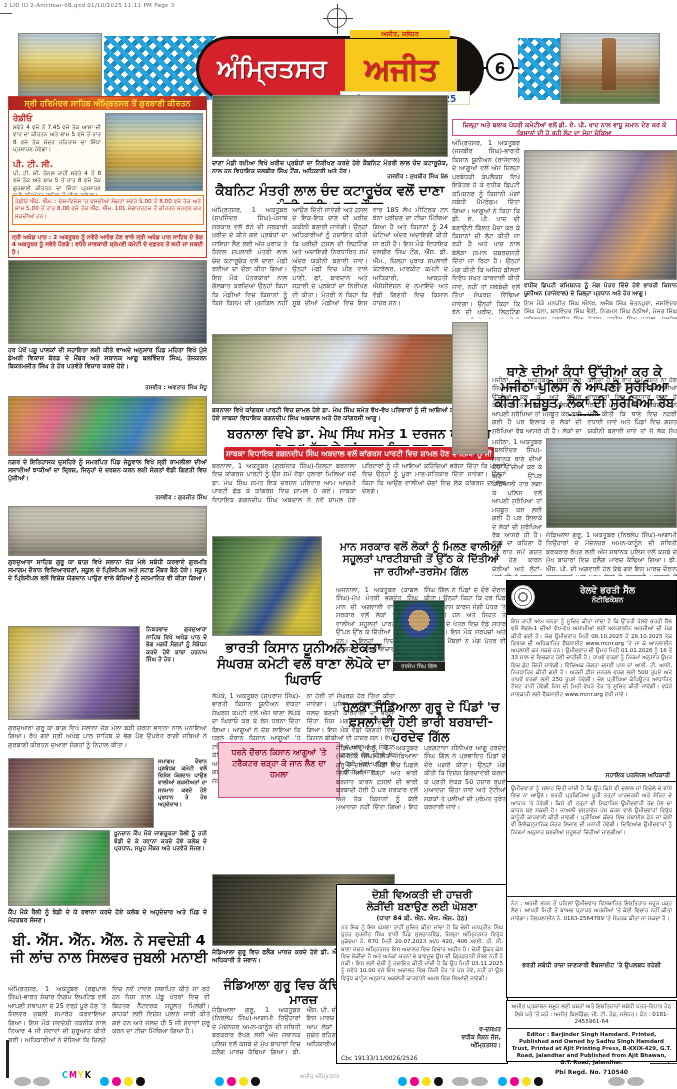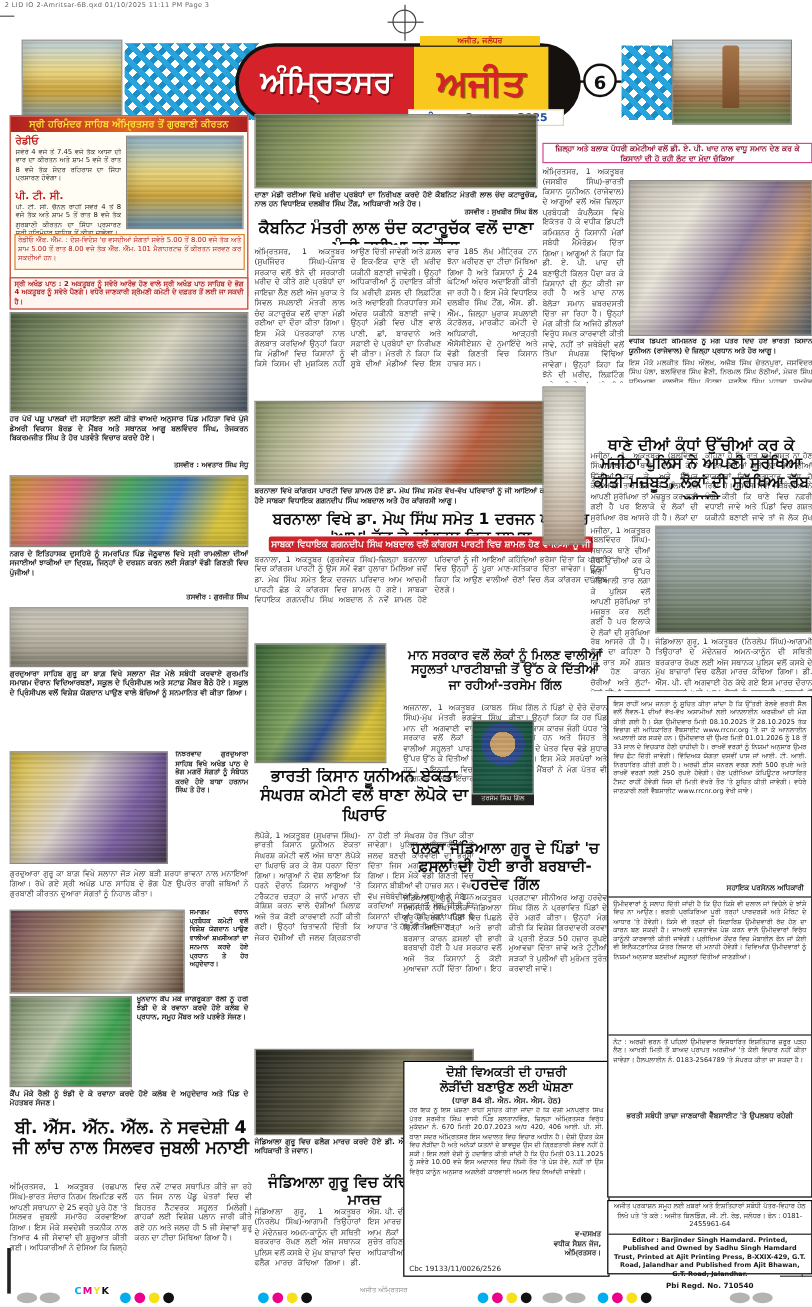--- a/index.html
+++ b/index.html
@@ -142,20 +142,21 @@
   <div class="ab ph" style="left:212px;top:334px;width:252px;height:70px;background:linear-gradient(120deg,#8f9a6b,#d8d0b8 30%,#e0e8f0 50%,#b95f3f 70%,#6b7a4f);"></div>
   <div class="ab cap" style="left:212px;top:406px;width:252px;height:18px;">ਬਰਨਾਲਾ ਵਿਖੇ ਕਾਂਗਰਸ ਪਾਰਟੀ ਵਿਚ ਸ਼ਾਮਲ ਹੋਏ ਡਾ. ਮੇਘ ਸਿੰਘ ਸਮੇਤ ਵੱਖ-ਵੱਖ ਪਰਿਵਾਰਾਂ ਨੂੰ ਜੀ ਆਇਆਂ ਕਹਿੰਦੇ ਹੋਏ ਸਾਬਕਾ ਵਿਧਾਇਕ ਗਗਨਦੀਪ ਸਿੰਘ ਅਬਦਾਲ ਅਤੇ ਹੋਰ ਕਾਂਗਰਸੀ ਆਗੂ।</div>
   <div class="ab hl" style="left:212px;top:426px;width:294px;height:20px;font-size:13px;">ਬਰਨਾਲਾ ਵਿਖੇ ਡਾ. ਮੇਘ ਸਿੰਘ ਸਮੇਤ 1 ਦਰਜਨ ਪਰਿਵਾਰ 'ਆਪ' ਛੱਡ ਕੇ ਕਾਂਗਰਸ ਵਿਚ ਸ਼ਾਮਲ</div>
   <div class="ab redbar" style="left:224px;top:447px;width:270px;height:13px;font-size:7.5px;line-height:13px;">ਸਾਬਕਾ ਵਿਧਾਇਕ ਗਗਨਦੀਪ ਸਿੰਘ ਅਬਦਾਲ ਵਲੋਂ ਕਾਂਗਰਸ ਪਾਰਟੀ ਵਿਚ ਸ਼ਾਮਲ ਹੋਣ ਵਾਲਿਆਂ ਨੂੰ ਜੀ ਆਇਆਂ</div>
   <div class="ab bt cols2" style="left:212px;top:462px;width:294px;height:70px;">ਬਰਨਾਲਾ, 1 ਅਕਤੂਬਰ (ਗੁਰਸੇਵਕ ਸਿੰਘ)-ਜ਼ਿਲ੍ਹਾ ਬਰਨਾਲਾ ਵਿਚ ਕਾਂਗਰਸ ਪਾਰਟੀ ਨੂੰ ਉਸ ਸਮੇਂ ਵੱਡਾ ਹੁਲਾਰਾ ਮਿਲਿਆ ਜਦੋਂ ਡਾ. ਮੇਘ ਸਿੰਘ ਸਮੇਤ ਇਕ ਦਰਜਨ ਪਰਿਵਾਰ ਆਮ ਆਦਮੀ ਪਾਰਟੀ ਛੱਡ ਕੇ ਕਾਂਗਰਸ ਵਿਚ ਸ਼ਾਮਲ ਹੋ ਗਏ। ਸਾਬਕਾ ਵਿਧਾਇਕ ਗਗਨਦੀਪ ਸਿੰਘ ਅਬਦਾਲ ਨੇ ਨਵੇਂ ਸ਼ਾਮਲ ਹੋਏ ਪਰਿਵਾਰਾਂ ਨੂੰ ਜੀ ਆਇਆਂ ਕਹਿੰਦਿਆਂ ਭਰੋਸਾ ਦਿੱਤਾ ਕਿ ਪਾਰਟੀ ਵਿਚ ਉਨ੍ਹਾਂ ਨੂੰ ਪੂਰਾ ਮਾਣ-ਸਤਿਕਾਰ ਦਿੱਤਾ ਜਾਵੇਗਾ। ਉਨ੍ਹਾਂ ਕਿਹਾ ਕਿ ਆਉਣ ਵਾਲੀਆਂ ਚੋਣਾਂ ਵਿਚ ਲੋਕ ਕਾਂਗਰਸ ਦਾ ਸਾਥ ਦੇਣਗੇ।</div>
 
   <div class="ab ph" style="left:212px;top:536px;width:110px;height:100px;background:linear-gradient(120deg,#3f6b3a,#7da05f 40%,#2f4f8f 60%,#d8c23a 80%);"></div>
 
   <div class="ab hl" style="left:212px;top:640px;width:183px;height:48px;font-size:13.5px;">ਭਾਰਤੀ ਕਿਸਾਨ ਯੂਨੀਅਨ ਏਕਤਾ ਸੰਘਰਸ਼ ਕਮੇਟੀ ਵਲੋਂ ਥਾਣਾ ਲੋਪੋਕੇ ਦਾ ਘਿਰਾਓ</div>
   <div class="ab bt cols2" style="left:212px;top:692px;width:183px;height:180px;">ਲੋਪੋਕੇ, 1 ਅਕਤੂਬਰ (ਸੁਖਰਾਜ ਸਿੰਘ)-ਭਾਰਤੀ ਕਿਸਾਨ ਯੂਨੀਅਨ ਏਕਤਾ ਸੰਘਰਸ਼ ਕਮੇਟੀ ਵਲੋਂ ਅੱਜ ਥਾਣਾ ਲੋਪੋਕੇ ਦਾ ਘਿਰਾਓ ਕਰ ਕੇ ਰੋਸ ਧਰਨਾ ਦਿੱਤਾ ਗਿਆ। ਆਗੂਆਂ ਨੇ ਦੋਸ਼ ਲਾਇਆ ਕਿ ਧਰਨੇ ਦੌਰਾਨ ਕਿਸਾਨ ਆਗੂਆਂ 'ਤੇ ਟਰੈਕਟਰ ਚੜ੍ਹਾ ਕੇ ਜਾਨੋਂ ਮਾਰਨ ਦੀ ਕੋਸ਼ਿਸ਼ ਕਰਨ ਵਾਲੇ ਦੋਸ਼ੀਆਂ ਖ਼ਿਲਾਫ਼ ਅਜੇ ਤੱਕ ਕੋਈ ਕਾਰਵਾਈ ਨਹੀਂ ਕੀਤੀ ਗਈ। ਉਨ੍ਹਾਂ ਚਿਤਾਵਨੀ ਦਿੱਤੀ ਕਿ ਜੇਕਰ ਦੋਸ਼ੀਆਂ ਦੀ ਜਲਦ ਗ੍ਰਿਫ਼ਤਾਰੀ ਨਾ ਹੋਈ ਤਾਂ ਸੰਘਰਸ਼ ਹੋਰ ਤਿੱਖਾ ਕੀਤਾ ਜਾਵੇਗਾ। ਪੁਲਿਸ ਅਧਿਕਾਰੀਆਂ ਨੇ ਜਲਦ ਬਣਦੀ ਕਾਰਵਾਈ ਦਾ ਭਰੋਸਾ ਦਿੱਤਾ ਜਿਸ ਮਗਰੋਂ ਧਰਨਾ ਚੁੱਕਿਆ ਗਿਆ। ਇਸ ਮੌਕੇ ਵੱਡੀ ਗਿਣਤੀ ਵਿਚ ਕਿਸਾਨ ਬੀਬੀਆਂ ਵੀ ਹਾਜ਼ਰ ਸਨ। ਵੱਖ-ਵੱਖ ਜਥੇਬੰਦੀਆਂ ਦੇ ਆਗੂਆਂ ਨੇ ਸੰਬੋਧਨ ਕਰਦਿਆਂ ਸਰਕਾਰ ਤੋਂ ਮੰਗ ਕੀਤੀ ਕਿ ਕਿਸਾਨਾਂ ਦੀਆਂ ਹੱਕੀ ਮੰਗਾਂ ਪਹਿਲ ਦੇ ਆਧਾਰ 'ਤੇ ਹੱਲ ਕੀਤੀਆਂ ਜਾਣ।</div>
+  <div class="ab pinkbox" style="left:218px;top:742px;width:122px;height:56px;font-size:8px;line-height:1.4;padding:4px 3px;">ਧਰਨੇ ਦੌਰਾਨ ਕਿਸਾਨ ਆਗੂਆਂ 'ਤੇ ਟਰੈਕਟਰ ਚੜ੍ਹਾ ਕੇ ਜਾਨ ਲੈਣ ਦਾ ਹਮਲਾ</div>
 
   <div class="ab ph" style="left:212px;top:874px;width:183px;height:72px;background:linear-gradient(120deg,#2c2c24,#55523e 40%,#8a8468 60%,#3a382c);"></div>
   <div class="ab cap" style="left:212px;top:948px;width:183px;height:20px;">ਜੰਡਿਆਲਾ ਗੁਰੂ ਵਿਚ ਫਲੈਗ ਮਾਰਚ ਕਰਦੇ ਹੋਏ ਡੀ. ਐੱਸ. ਪੀ. ਸਮੇਤ ਪੁਲਿਸ ਦੇ ਅਧਿਕਾਰੀ ਤੇ ਜਵਾਨ।</div>
   <div class="ab cr" style="left:212px;top:968px;width:183px;height:8px;">ਤਸਵੀਰ : ਸੁਖਜਿੰਦਰ ਸਿੰਘ</div>
   <div class="ab hl" style="left:212px;top:978px;width:183px;height:26px;font-size:12.5px;">ਜੰਡਿਆਲਾ ਗੁਰੂ ਵਿਚ ਕੱਢਿਆ ਫਲੈਗ ਮਾਰਚ</div>
   <div class="ab bt cols2" style="left:212px;top:1006px;width:183px;height:57px;">ਜੰਡਿਆਲਾ ਗੁਰੂ, 1 ਅਕਤੂਬਰ (ਨਿਰਲੇਪ ਸਿੰਘ)-ਆਗਾਮੀ ਤਿਉਹਾਰਾਂ ਦੇ ਮੱਦੇਨਜ਼ਰ ਅਮਨ-ਕਾਨੂੰਨ ਦੀ ਸਥਿਤੀ ਬਰਕਰਾਰ ਰੱਖਣ ਲਈ ਅੱਜ ਸਥਾਨਕ ਪੁਲਿਸ ਵਲੋਂ ਕਸਬੇ ਦੇ ਮੁੱਖ ਬਾਜ਼ਾਰਾਂ ਵਿਚ ਫਲੈਗ ਮਾਰਚ ਕੱਢਿਆ ਗਿਆ। ਡੀ. ਐੱਸ. ਪੀ. ਦੀ ਅਗਵਾਈ ਹੇਠ ਕੱਢੇ ਗਏ ਇਸ ਮਾਰਚ ਦੌਰਾਨ ਦੁਕਾਨਦਾਰਾਂ ਅਤੇ ਆਮ ਲੋਕਾਂ ਨੂੰ ਸ਼ਰਾਰਤੀ ਅਨਸਰਾਂ ਤੋਂ ਸੁਚੇਤ ਰਹਿਣ ਦੀ ਅਪੀਲ ਕੀਤੀ ਗਈ। ਅਧਿਕਾਰੀਆਂ ਨੇ ਕਿਹਾ ਕਿ ਕਿਸੇ ਨੂੰ ਵੀ ਮਾਹੌਲ ਖ਼ਰਾਬ ਨਹੀਂ ਕਰਨ ਦਿੱਤਾ ਜਾਵੇਗਾ।</div>
 
   <div class="ab hl" style="left:336px;top:540px;width:170px;height:44px;font-size:10.5px;">ਮਾਨ ਸਰਕਾਰ ਵਲੋਂ ਲੋਕਾਂ ਨੂੰ ਮਿਲਣ ਵਾਲੀਆਂ ਸਹੂਲਤਾਂ ਪਾਰਟੀਬਾਜ਼ੀ ਤੋਂ ਉੱਠ ਕੇ ਦਿੱਤੀਆਂ ਜਾ ਰਹੀਆਂ-ਤਰਸੇਮ ਗਿੱਲ</div>
   <div class="ab bt cols2" style="left:336px;top:586px;width:170px;height:112px;">ਅਜਨਾਲਾ, 1 ਅਕਤੂਬਰ (ਕਾਬਲ ਸਿੰਘ)-ਮੁੱਖ ਮੰਤਰੀ ਭਗਵੰਤ ਸਿੰਘ ਮਾਨ ਦੀ ਅਗਵਾਈ ਵਾਲੀ ਪੰਜਾਬ ਸਰਕਾਰ ਵਲੋਂ ਲੋਕਾਂ ਨੂੰ ਮਿਲਣ ਵਾਲੀਆਂ ਸਹੂਲਤਾਂ ਪਾਰਟੀਬਾਜ਼ੀ ਤੋਂ ਉੱਪਰ ਉੱਠ ਕੇ ਦਿੱਤੀਆਂ ਜਾ ਰਹੀਆਂ ਹਨ। ਇਨ੍ਹਾਂ ਵਿਚਾਰਾਂ ਦਾ ਪ੍ਰਗਟਾਵਾ ਹਲਕਾ ਇੰਚਾਰਜ ਤਰਸੇਮ ਸਿੰਘ ਗਿੱਲ ਨੇ ਪਿੰਡਾਂ ਦੇ ਦੌਰੇ ਦੌਰਾਨ ਕੀਤਾ। ਉਨ੍ਹਾਂ ਕਿਹਾ ਕਿ ਹਰ ਪਿੰਡ ਵਿਚ ਵਿਕਾਸ ਕਾਰਜ ਜੰਗੀ ਪੱਧਰ 'ਤੇ ਚੱਲ ਰਹੇ ਹਨ ਅਤੇ ਸਿਹਤ ਤੇ ਸਿੱਖਿਆ ਦੇ ਖੇਤਰ ਵਿਚ ਵੱਡੇ ਸੁਧਾਰ ਹੋਏ ਹਨ। ਇਸ ਮੌਕੇ ਸਰਪੰਚਾਂ ਅਤੇ ਪੰਚਾਇਤ ਮੈਂਬਰਾਂ ਨੇ ਮੰਗ ਪੱਤਰ ਵੀ ਸੌਂਪੇ।</div>
   <div class="ab ph" style="left:393px;top:600px;width:52px;height:62px;background:radial-gradient(circle at 50% 32%,#c9a06b 0 22%,#2b4a8a 22% 38%,#1d5a46 38% 100%);"></div>
@@ -184,20 +185,25 @@
   <div class="ab bt" style="left:524px;top:299px;width:153px;height:20px;font-size:6px;">ਇਸ ਮੌਕੇ ਮਲਕੀਤ ਸਿੰਘ ਔਲਖ, ਅਜੈਬ ਸਿੰਘ ਚੇਤਨਪੁਰਾ, ਜਸਵਿੰਦਰ ਸਿੰਘ ਪੱਲਾ, ਬਲਵਿੰਦਰ ਸਿੰਘ ਭੈਣੀ, ਨਿਰਮਲ ਸਿੰਘ ਠੱਠੀਆਂ, ਮੇਜਰ ਸਿੰਘ ਸਠਿਆਲਾ, ਦਲਬੀਰ ਸਿੰਘ ਕੋਟਲਾ, ਜਰਨੈਲ ਸਿੰਘ ਮੁਹਾਵਾ, ਸੁਖਦੇਵ ਸਿੰਘ, ਕੁਲਵਿੰਦਰ ਸਿੰਘ ਅਤੇ ਰੂਪ ਸਿੰਘ ਸਮੇਤ ਵੱਡੀ ਗਿਣਤੀ ਵਿਚ ਕਿਸਾਨ ਹਾਜ਼ਰ ਸਨ।</div>
 
   <div class="ab ph" style="left:452px;top:322px;width:36px;height:132px;background:linear-gradient(180deg,#d8d4c8,#f0ece0 40%,#b9a48f);"></div>
   <div class="ab hl" style="left:492px;top:324px;width:185px;height:52px;font-size:13px;margin-top:40px;">ਥਾਣੇ ਦੀਆਂ ਕੰਧਾਂ ਉੱਚੀਆਂ ਕਰ ਕੇ ਮਜੀਠਾ ਪੁਲਿਸ ਨੇ ਆਪਣੀ ਸੁਰੱਖਿਆ ਕੀਤੀ ਮਜ਼ਬੂਤ, ਲੋਕਾਂ ਦੀ ਸੁਰੱਖਿਆ ਰੱਬ ਆਸਰੇ</div>
   <div class="ab bt cols2" style="left:492px;top:376px;width:185px;height:60px;">ਮਜੀਠਾ, 1 ਅਕਤੂਬਰ (ਬਲਵਿੰਦਰ ਸਿੰਘ)-ਸਥਾਨਕ ਥਾਣੇ ਦੀਆਂ ਕੰਧਾਂ ਉੱਚੀਆਂ ਕਰ ਕੇ ਅਤੇ ਉੱਪਰ ਕੰਡਿਆਲੀ ਤਾਰ ਲਗਾ ਕੇ ਪੁਲਿਸ ਵਲੋਂ ਆਪਣੀ ਸੁਰੱਖਿਆ ਤਾਂ ਮਜ਼ਬੂਤ ਕਰ ਲਈ ਗਈ ਹੈ ਪਰ ਇਲਾਕੇ ਦੇ ਲੋਕਾਂ ਦੀ ਸੁਰੱਖਿਆ ਰੱਬ ਆਸਰੇ ਹੀ ਹੈ। ਲੋਕਾਂ ਦਾ ਕਹਿਣਾ ਹੈ ਕਿ ਰਾਤ ਸਮੇਂ ਗਸ਼ਤ ਨਾ ਹੋਣ ਕਾਰਨ ਚੋਰੀਆਂ ਅਤੇ ਲੁੱਟਾਂ-ਖੋਹਾਂ ਦੀਆਂ ਵਾਰਦਾਤਾਂ ਵਿਚ ਲਗਾਤਾਰ ਵਾਧਾ ਹੋ ਰਿਹਾ ਹੈ। ਸਮਾਜ ਸੇਵੀ ਜਥੇਬੰਦੀਆਂ ਨੇ ਮੰਗ ਕੀਤੀ ਕਿ ਥਾਣੇ ਵਿਚ ਨਫ਼ਰੀ ਵਧਾਈ ਜਾਵੇ ਅਤੇ ਪਿੰਡਾਂ ਵਿਚ ਗਸ਼ਤ ਯਕੀਨੀ ਬਣਾਈ ਜਾਵੇ ਤਾਂ ਜੋ ਲੋਕ ਸੁੱਖ ਦਾ ਸਾਹ ਲੈ ਸਕਣ। ਨਸ਼ਿਆਂ ਦੇ ਵਪਾਰ ਨੇ ਨੌਜਵਾਨੀ ਨੂੰ ਲਪੇਟ ਵਿਚ ਲੈ ਲਿਆ ਹੈ ਪਰ ਕੋਈ ਠੋਸ ਕਾਰਵਾਈ ਨਹੀਂ ਹੋ ਰਹੀ।</div>
   <div class="ab bt" style="left:492px;top:438px;width:50px;height:138px;">ਮਜੀਠਾ, 1 ਅਕਤੂਬਰ (ਬਲਵਿੰਦਰ ਸਿੰਘ)-ਸਥਾਨਕ ਥਾਣੇ ਦੀਆਂ ਕੰਧਾਂ ਉੱਚੀਆਂ ਕਰ ਕੇ ਅਤੇ ਉੱਪਰ ਕੰਡਿਆਲੀ ਤਾਰ ਲਗਾ ਕੇ ਪੁਲਿਸ ਵਲੋਂ ਆਪਣੀ ਸੁਰੱਖਿਆ ਤਾਂ ਮਜ਼ਬੂਤ ਕਰ ਲਈ ਗਈ ਹੈ ਪਰ ਇਲਾਕੇ ਦੇ ਲੋਕਾਂ ਦੀ ਸੁਰੱਖਿਆ ਰੱਬ ਆਸਰੇ ਹੀ ਹੈ। ਲੋਕਾਂ ਦਾ ਕਹਿਣਾ ਹੈ ਕਿ ਰਾਤ ਸਮੇਂ ਗਸ਼ਤ ਨਾ ਹੋਣ ਕਾਰਨ ਚੋਰੀਆਂ ਅਤੇ ਲੁੱਟਾਂ-ਖੋਹਾਂ ਦੀਆਂ ਵਾਰਦਾਤਾਂ ਵਿਚ ਲਗਾਤਾਰ ਵਾਧਾ ਹੋ ਰਿਹਾ ਹੈ। ਸਮਾਜ ਸੇਵੀ ਜਥੇਬੰਦੀਆਂ ਨੇ ਮੰਗ ਕੀਤੀ ਕਿ ਥਾਣੇ ਵਿਚ ਨਫ਼ਰੀ ਵਧਾਈ ਜਾਵੇ ਅਤੇ ਪਿੰਡਾਂ ਵਿਚ ਗਸ਼ਤ ਯਕੀਨੀ ਬਣਾਈ ਜਾਵੇ ਤਾਂ ਜੋ ਲੋਕ ਸੁੱਖ ਦਾ ਸਾਹ ਲੈ ਸਕਣ। ਨਸ਼ਿਆਂ ਦੇ ਵਪਾਰ ਨੇ ਨੌਜਵਾਨੀ ਨੂੰ ਲਪੇਟ ਵਿਚ ਲੈ ਲਿਆ ਹੈ ਪਰ ਕੋਈ ਠੋਸ ਕਾਰਵਾਈ ਨਹੀਂ ਹੋ ਰਹੀ।</div>
   <div class="ab ph" style="left:546px;top:438px;width:131px;height:90px;background:linear-gradient(180deg,#b9c4c9,#8f9a92 50%,#5d6b52);"></div>
   <div class="ab bt" style="left:546px;top:531px;width:131px;height:45px;">ਜੰਡਿਆਲਾ ਗੁਰੂ, 1 ਅਕਤੂਬਰ (ਨਿਰਲੇਪ ਸਿੰਘ)-ਆਗਾਮੀ ਤਿਉਹਾਰਾਂ ਦੇ ਮੱਦੇਨਜ਼ਰ ਅਮਨ-ਕਾਨੂੰਨ ਦੀ ਸਥਿਤੀ ਬਰਕਰਾਰ ਰੱਖਣ ਲਈ ਅੱਜ ਸਥਾਨਕ ਪੁਲਿਸ ਵਲੋਂ ਕਸਬੇ ਦੇ ਮੁੱਖ ਬਾਜ਼ਾਰਾਂ ਵਿਚ ਫਲੈਗ ਮਾਰਚ ਕੱਢਿਆ ਗਿਆ। ਡੀ. ਐੱਸ. ਪੀ. ਦੀ ਅਗਵਾਈ ਹੇਠ ਕੱਢੇ ਗਏ ਇਸ ਮਾਰਚ ਦੌਰਾਨ ਦੁਕਾਨਦਾਰਾਂ ਅਤੇ ਆਮ ਲੋਕਾਂ ਨੂੰ ਸ਼ਰਾਰਤੀ ਅਨਸਰਾਂ ਤੋਂ ਸੁਚੇਤ ਰਹਿਣ ਦੀ ਅਪੀਲ ਕੀਤੀ ਗਈ। ਅਧਿਕਾਰੀਆਂ ਨੇ ਕਿਹਾ ਕਿ ਕਿਸੇ ਨੂੰ ਵੀ ਮਾਹੌਲ ਖ਼ਰਾਬ ਨਹੀਂ ਕਰਨ ਦਿੱਤਾ ਜਾਵੇਗਾ।</div>
 
   <div class="ab blackbox" style="left:506px;top:580px;width:171px;height:418px;">
+    <div class="nhead" style="height:34px;position:relative;">
+      <div class="ab emblem" style="left:4px;top:4px;"></div>
+      <div style="margin-left:32px;font-size:9px;padding-top:4px;">ਰੇਲਵੇ ਭਰਤੀ ਸੈੱਲ</div>
+      <div style="margin-left:32px;font-size:7px;">ਨੋਟੀਫਿਕੇਸ਼ਨ</div>
+    </div>
     <div class="nsmall" style="height:150px;padding:3px 4px;">ਇਸ ਰਾਹੀਂ ਆਮ ਜਨਤਾ ਨੂੰ ਸੂਚਿਤ ਕੀਤਾ ਜਾਂਦਾ ਹੈ ਕਿ ਉੱਤਰੀ ਰੇਲਵੇ ਭਰਤੀ ਸੈੱਲ ਵਲੋਂ ਲੈਵਲ-1 ਦੀਆਂ ਵੱਖ-ਵੱਖ ਅਸਾਮੀਆਂ ਲਈ ਆਨਲਾਈਨ ਅਰਜ਼ੀਆਂ ਦੀ ਮੰਗ ਕੀਤੀ ਗਈ ਹੈ। ਯੋਗ ਉਮੀਦਵਾਰ ਮਿਤੀ 08.10.2025 ਤੋਂ 28.10.2025 ਤੱਕ ਵਿਭਾਗ ਦੀ ਅਧਿਕਾਰਿਤ ਵੈੱਬਸਾਈਟ www.rrcnr.org 'ਤੇ ਜਾ ਕੇ ਆਨਲਾਈਨ ਅਪਲਾਈ ਕਰ ਸਕਦੇ ਹਨ। ਉਮੀਦਵਾਰ ਦੀ ਉਮਰ ਮਿਤੀ 01.01.2026 ਨੂੰ 18 ਤੋਂ 33 ਸਾਲ ਦੇ ਵਿਚਕਾਰ ਹੋਣੀ ਚਾਹੀਦੀ ਹੈ। ਰਾਖਵੇਂ ਵਰਗਾਂ ਨੂੰ ਨਿਯਮਾਂ ਅਨੁਸਾਰ ਉਮਰ ਵਿਚ ਛੋਟ ਦਿੱਤੀ ਜਾਵੇਗੀ। ਵਿੱਦਿਅਕ ਯੋਗਤਾ ਦਸਵੀਂ ਪਾਸ ਜਾਂ ਆਈ. ਟੀ. ਆਈ. ਨਿਰਧਾਰਿਤ ਕੀਤੀ ਗਈ ਹੈ। ਅਰਜ਼ੀ ਫ਼ੀਸ ਜਨਰਲ ਵਰਗ ਲਈ 500 ਰੁਪਏ ਅਤੇ ਰਾਖਵੇਂ ਵਰਗਾਂ ਲਈ 250 ਰੁਪਏ ਹੋਵੇਗੀ। ਚੋਣ ਪ੍ਰੀਖਿਆ ਕੰਪਿਊਟਰ ਆਧਾਰਿਤ ਟੈਸਟ ਰਾਹੀਂ ਹੋਵੇਗੀ ਜਿਸ ਦੀ ਮਿਤੀ ਵੱਖਰੇ ਤੌਰ 'ਤੇ ਸੂਚਿਤ ਕੀਤੀ ਜਾਵੇਗੀ। ਵਧੇਰੇ ਜਾਣਕਾਰੀ ਲਈ ਵੈੱਬਸਾਈਟ www.rrcnr.org ਵੇਖੀ ਜਾਵੇ।</div>
     <div class="sig" style="padding:0 6px 2px 0;">ਸਹਾਇਕ ਪਰਸੋਨਲ ਅਧਿਕਾਰੀ</div>
     <div class="divider"></div>
     <div class="nsmall" style="height:108px;padding:3px 4px;">ਉਮੀਦਵਾਰਾਂ ਨੂੰ ਸਲਾਹ ਦਿੱਤੀ ਜਾਂਦੀ ਹੈ ਕਿ ਉਹ ਕਿਸੇ ਵੀ ਦਲਾਲ ਜਾਂ ਵਿਚੋਲੇ ਦੇ ਝਾਂਸੇ ਵਿਚ ਨਾ ਆਉਣ। ਭਰਤੀ ਪ੍ਰਕਿਰਿਆ ਪੂਰੀ ਤਰ੍ਹਾਂ ਪਾਰਦਰਸ਼ੀ ਅਤੇ ਮੈਰਿਟ ਦੇ ਆਧਾਰ 'ਤੇ ਹੋਵੇਗੀ। ਕਿਸੇ ਵੀ ਤਰ੍ਹਾਂ ਦੀ ਸਿਫ਼ਾਰਿਸ਼ ਉਮੀਦਵਾਰੀ ਰੱਦ ਹੋਣ ਦਾ ਕਾਰਨ ਬਣ ਸਕਦੀ ਹੈ। ਜਾਅਲੀ ਦਸਤਾਵੇਜ਼ ਪੇਸ਼ ਕਰਨ ਵਾਲੇ ਉਮੀਦਵਾਰਾਂ ਵਿਰੁੱਧ ਕਾਨੂੰਨੀ ਕਾਰਵਾਈ ਕੀਤੀ ਜਾਵੇਗੀ। ਪ੍ਰੀਖਿਆ ਕੇਂਦਰ ਵਿਚ ਮੋਬਾਈਲ ਫੋਨ ਜਾਂ ਕੋਈ ਵੀ ਇਲੈਕਟ੍ਰਾਨਿਕ ਯੰਤਰ ਲਿਜਾਣ ਦੀ ਮਨਾਹੀ ਹੋਵੇਗੀ। ਦਿਵਿਆਂਗ ਉਮੀਦਵਾਰਾਂ ਨੂੰ ਨਿਯਮਾਂ ਅਨੁਸਾਰ ਬਣਦੀਆਂ ਸਹੂਲਤਾਂ ਦਿੱਤੀਆਂ ਜਾਣਗੀਆਂ।</div>
     <div class="divider"></div>
     <div class="nsmall" style="height:56px;padding:3px 4px;">ਨੋਟ : ਅਰਜ਼ੀ ਭਰਨ ਤੋਂ ਪਹਿਲਾਂ ਉਮੀਦਵਾਰ ਵਿਸਥਾਰਿਤ ਇਸ਼ਤਿਹਾਰ ਜ਼ਰੂਰ ਪੜ੍ਹ ਲੈਣ। ਆਖਰੀ ਮਿਤੀ ਤੋਂ ਬਾਅਦ ਪ੍ਰਾਪਤ ਅਰਜ਼ੀਆਂ 'ਤੇ ਕੋਈ ਵਿਚਾਰ ਨਹੀਂ ਕੀਤਾ ਜਾਵੇਗਾ। ਹੈਲਪਲਾਈਨ ਨੰ. 0183-2564789 'ਤੇ ਸੰਪਰਕ ਕੀਤਾ ਜਾ ਸਕਦਾ ਹੈ।</div>
     <div style="font-size:6.2px;font-weight:bold;text-align:center;padding-top:2px;">ਭਰਤੀ ਸਬੰਧੀ ਤਾਜ਼ਾ ਜਾਣਕਾਰੀ ਵੈੱਬਸਾਈਟ 'ਤੇ ਉਪਲਬਧ ਰਹੇਗੀ</div>
   </div>
 
   <div class="ab blackbox" style="left:506px;top:1000px;width:171px;height:62px;">

